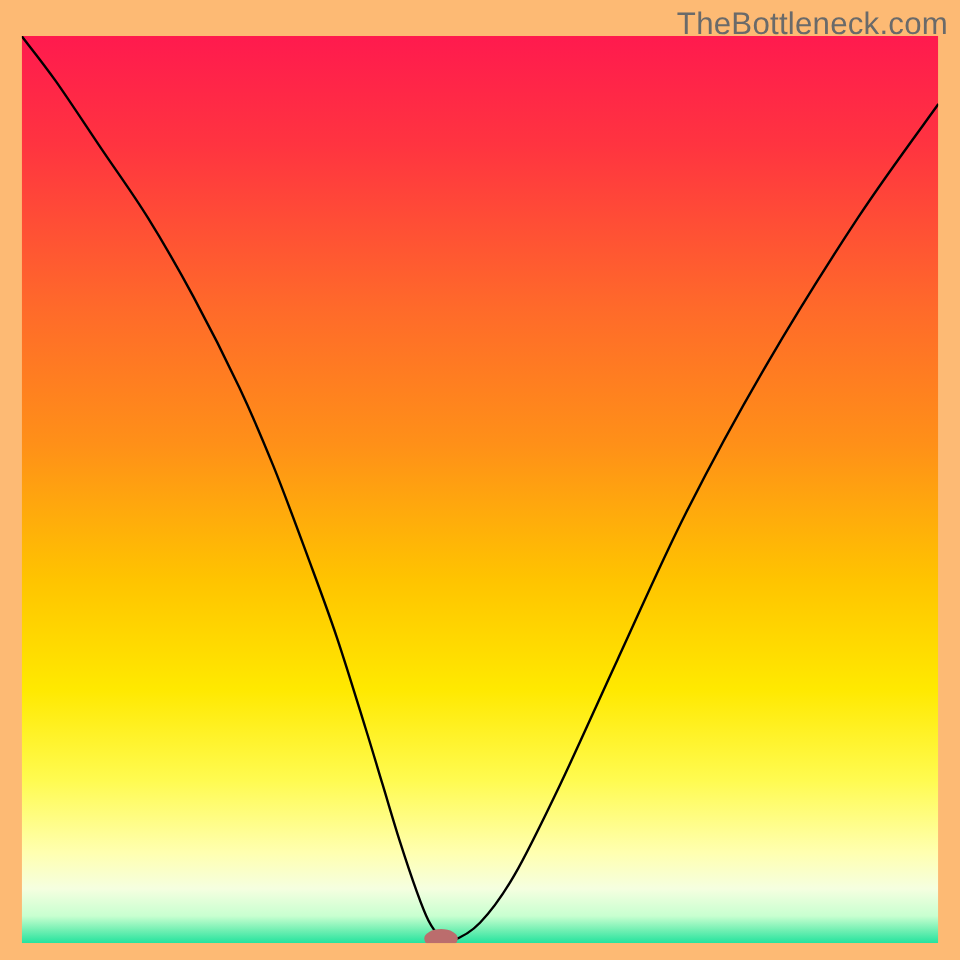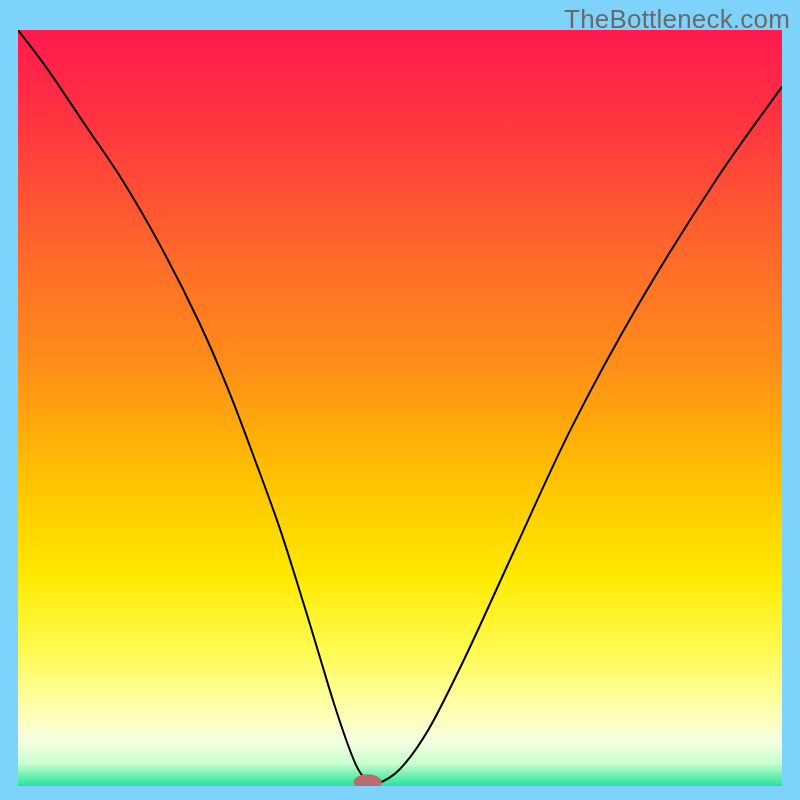--- a/index.html
+++ b/index.html
@@ -8,21 +8,21 @@
     width: 800px;
     height: 800px;
     overflow: hidden;
     font-family: Arial, Helvetica, sans-serif;
     background: #000;
   }
   .frame {
     position: relative;
     width: 800px;
     height: 800px;
-    background: #7dd3fc;
+    background: #fdba74;
   }
   .watermark {
     position: absolute;
     top: 4px;
     right: 10px;
     color: #6a6a6a;
     font-size: 26px;
     font-weight: 500;
     letter-spacing: 0.2px;
     z-index: 10;

